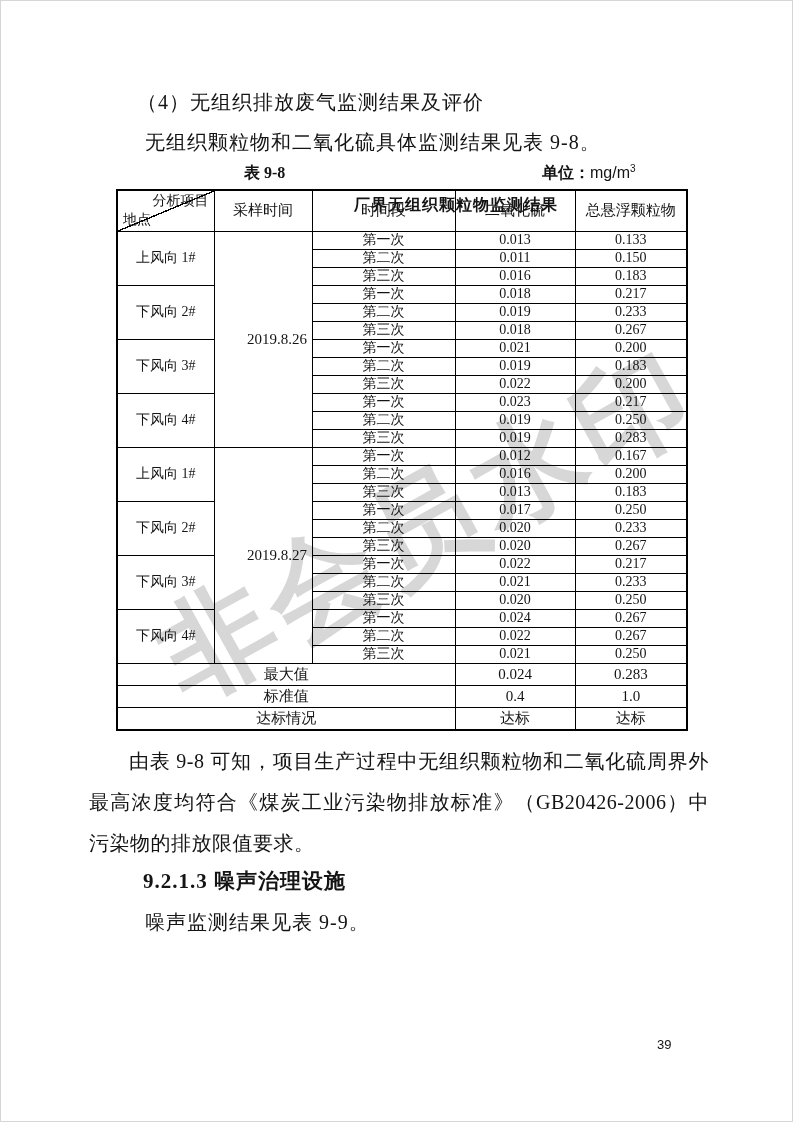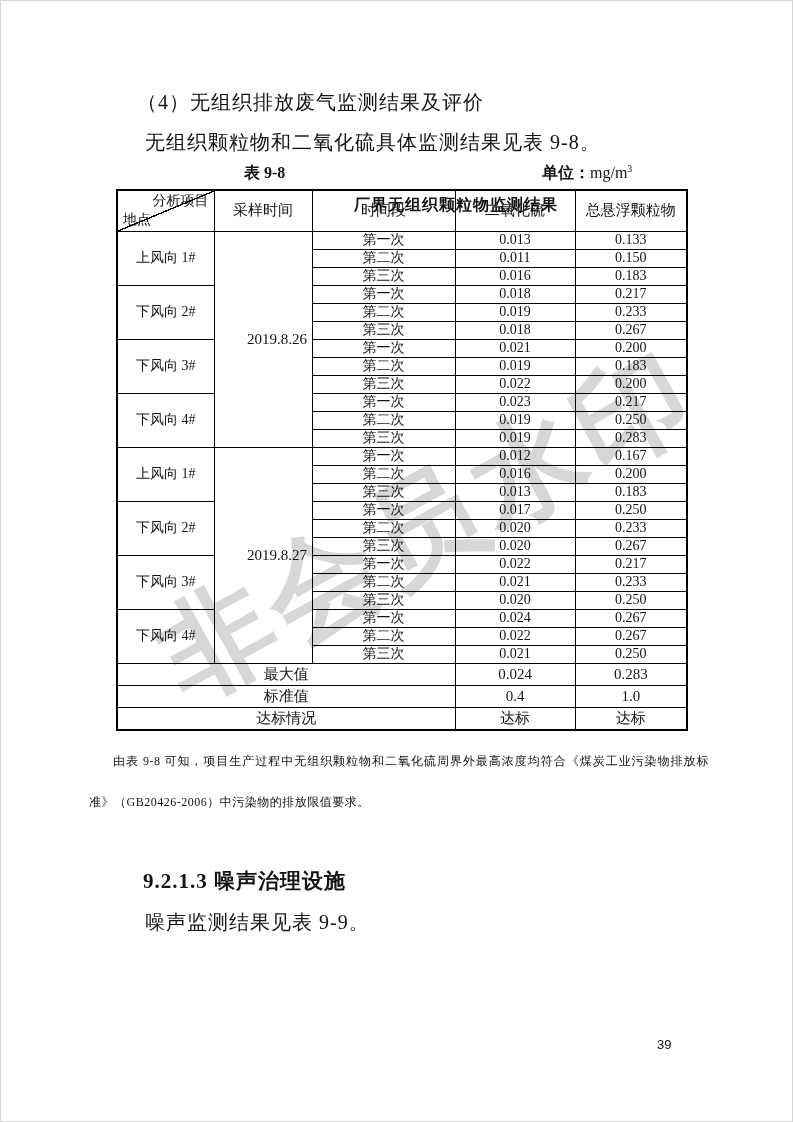--- a/index.html
+++ b/index.html
@@ -15,21 +15,21 @@
     color:#d7d7d7; white-space:nowrap; z-index:0;
     font-family:"Liberation Sans", sans-serif; user-select:none;
   }
   .z { position:absolute; z-index:1; }
   .heading1 { left:136px; top:88px; font-size:20px; letter-spacing:1px; }
   .intro    { left:144px; top:128px; font-size:20px; letter-spacing:1px; }
   .caption  { left:115px; top:162px; width:570px; height:24px; font-size:16px; font-weight:bold; }
   .cap-label { position:absolute; left:128px; top:0; }
   .cap-title { position:absolute; left:238px; top:0; letter-spacing:1px;margin-top:32px; }
   .cap-unit  { position:absolute; left:426px; top:0; }
-  .cap-unit .unit-val, .cap-unit sup { font-weight:normal; font-family:Liberation Serif, serif; }
+  .cap-unit .unit-val, .cap-unit sup { font-weight:normal; font-family:Liberation Sans, sans-serif; }
   .cap-unit sup { font-size:10px; }
 
   .table-wrap { left:115px; top:188px; }
   table { border-collapse:collapse; width:570px; table-layout:fixed; background:transparent; }
   td { border:1px solid #000; padding:0; text-align:center; vertical-align:middle;
        font-size:14px; line-height:1.05; background:transparent; }
   table { border:2px solid #000; }
   tr.head td { height:40px; font-size:15px; }
   tr.datarow td { height:17px; }
   tr.footrow td { height:21px; font-size:15px; }
@@ -41,21 +41,21 @@
     background:linear-gradient(to bottom right,
       transparent calc(50% - 0.7px), #000 calc(50% - 0.7px),
       #000 calc(50% + 0.7px), transparent calc(50% + 0.7px));
     padding-left:41px;
   }
   .diag-top    { position:absolute; top:3px;  right:5px; font-size:14px; }
   .diag-bottom { position:absolute; bottom:3px; left:5px; font-size:14px; }
 
   .para {
     left:88px; top:740px; width:620px;
-    font-size:12px; line-height:41px; text-align:justify;
+    font-size:20px; line-height:41px; text-align:justify;
     text-indent:2em; letter-spacing:0.5px;
   }
   .heading2 { left:142px; top:866px; font-size:21px; font-weight:bold; letter-spacing:1px; }
   .closing  { left:144px; top:908px; font-size:20px; letter-spacing:1px; }
   .pagenum  { left:656px; top:1036px; font-size:13px; font-family:"Liberation Sans", sans-serif; }
 </style>
 </head>
 <body>
 
 <div class="page">

